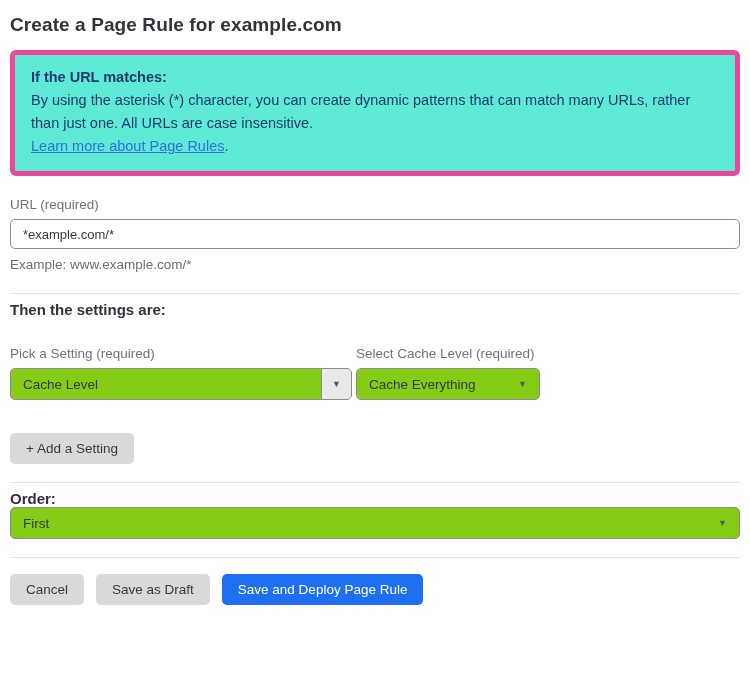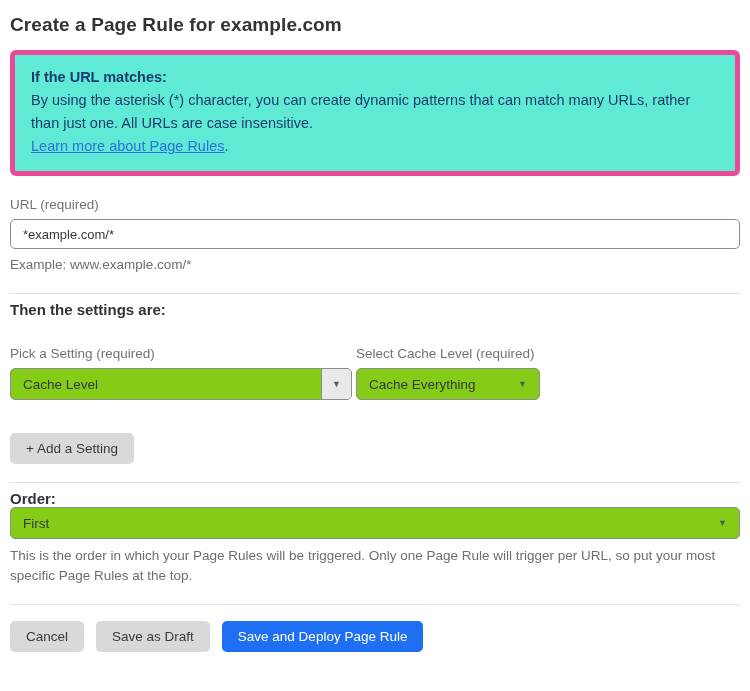--- a/index.html
+++ b/index.html
@@ -202,21 +202,20 @@
   <hr class="divider">
 
   <div class="section-heading">Order:</div>
 
   <div class="select-box order-select">
     <span class="select-value">First</span>
     <span class="arrow-plain">
         <span class="dd-arrow">▼</span>
       </span>
   </div>
-  <div class="helper-text order-help">This is the order in which your Page Rules will be triggered. Only one Page Rule will trigger per URL, so put your most specific Page Rules at the top.</div>
 
   <hr class="divider">
 
   <div class="footer-row">
     <button class="btn btn-gray">Cancel</button>
     <button class="btn btn-gray">Save as Draft</button>
     <button class="btn btn-blue">Save and Deploy Page Rule</button>
   </div>
 
 </div>

